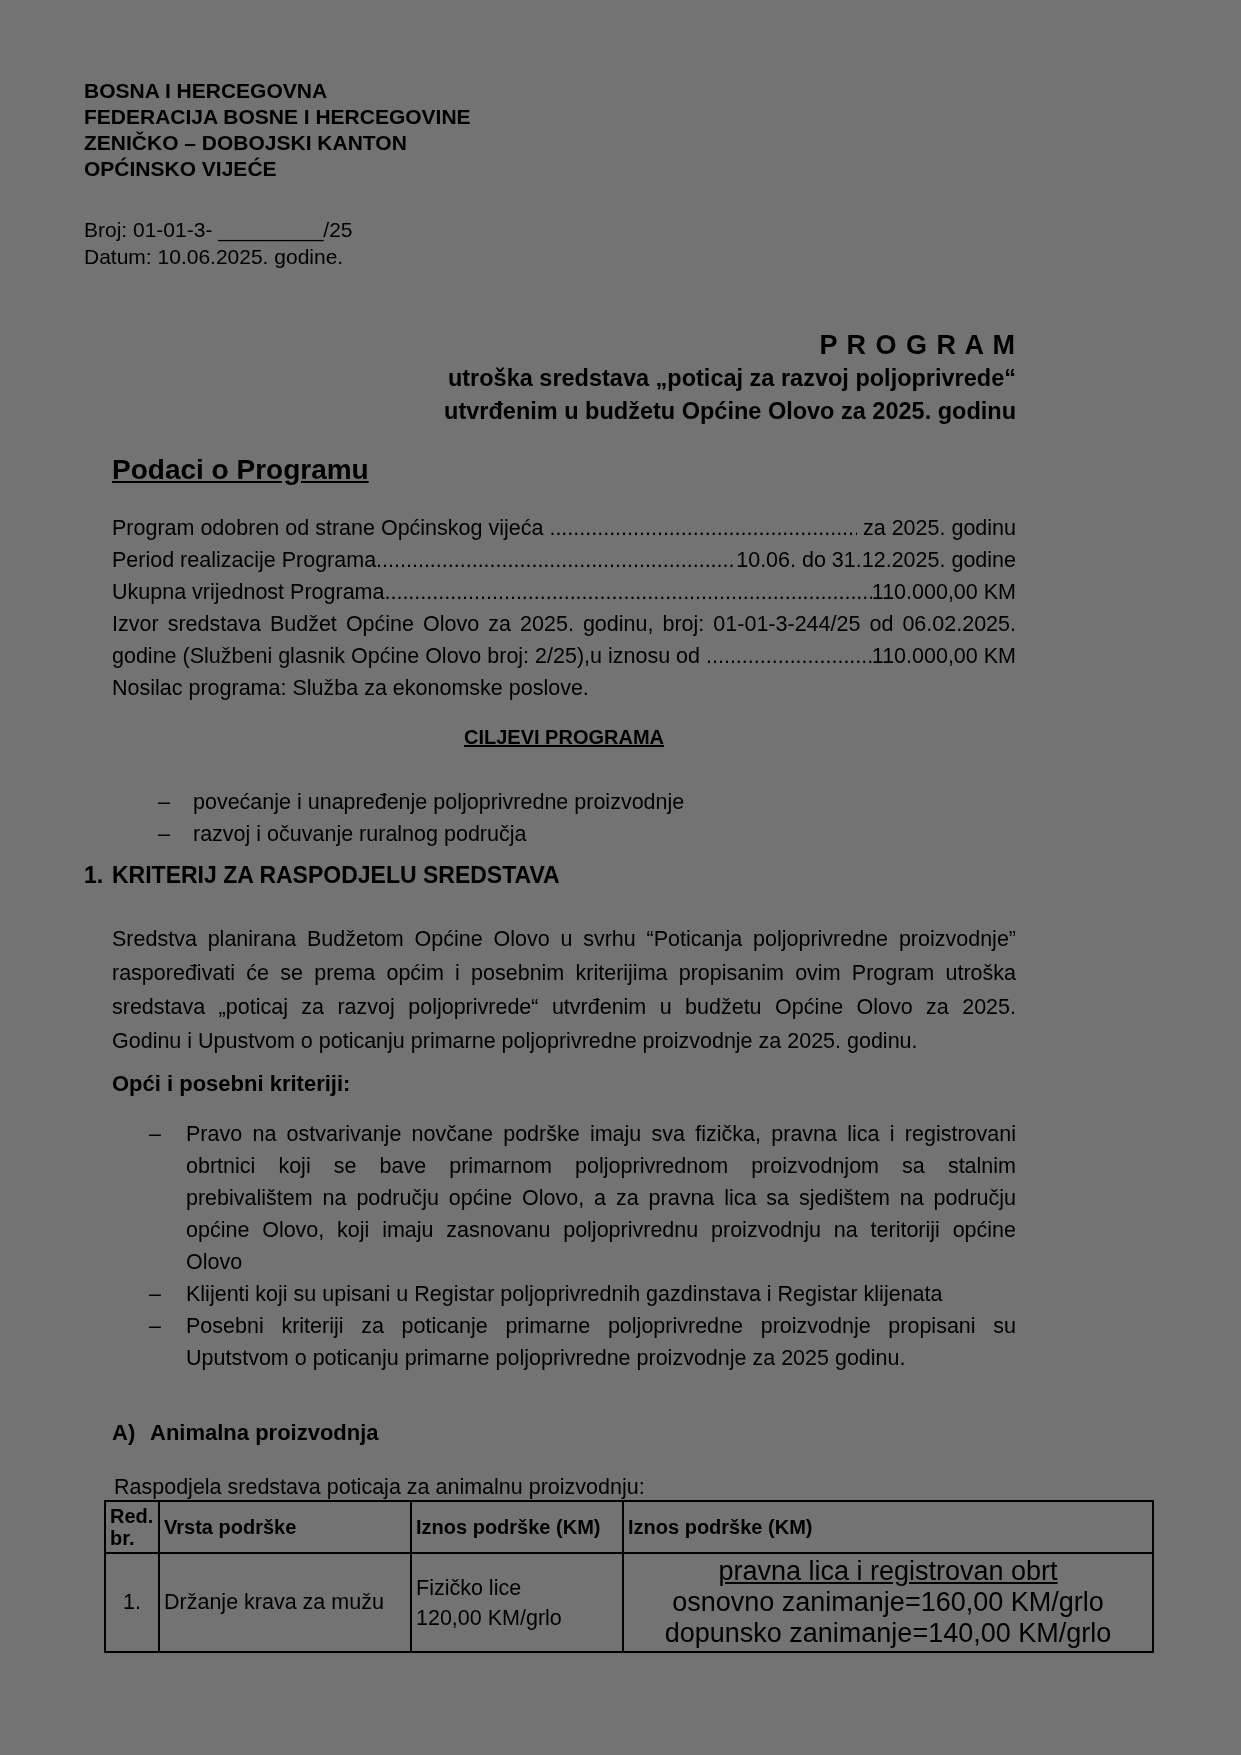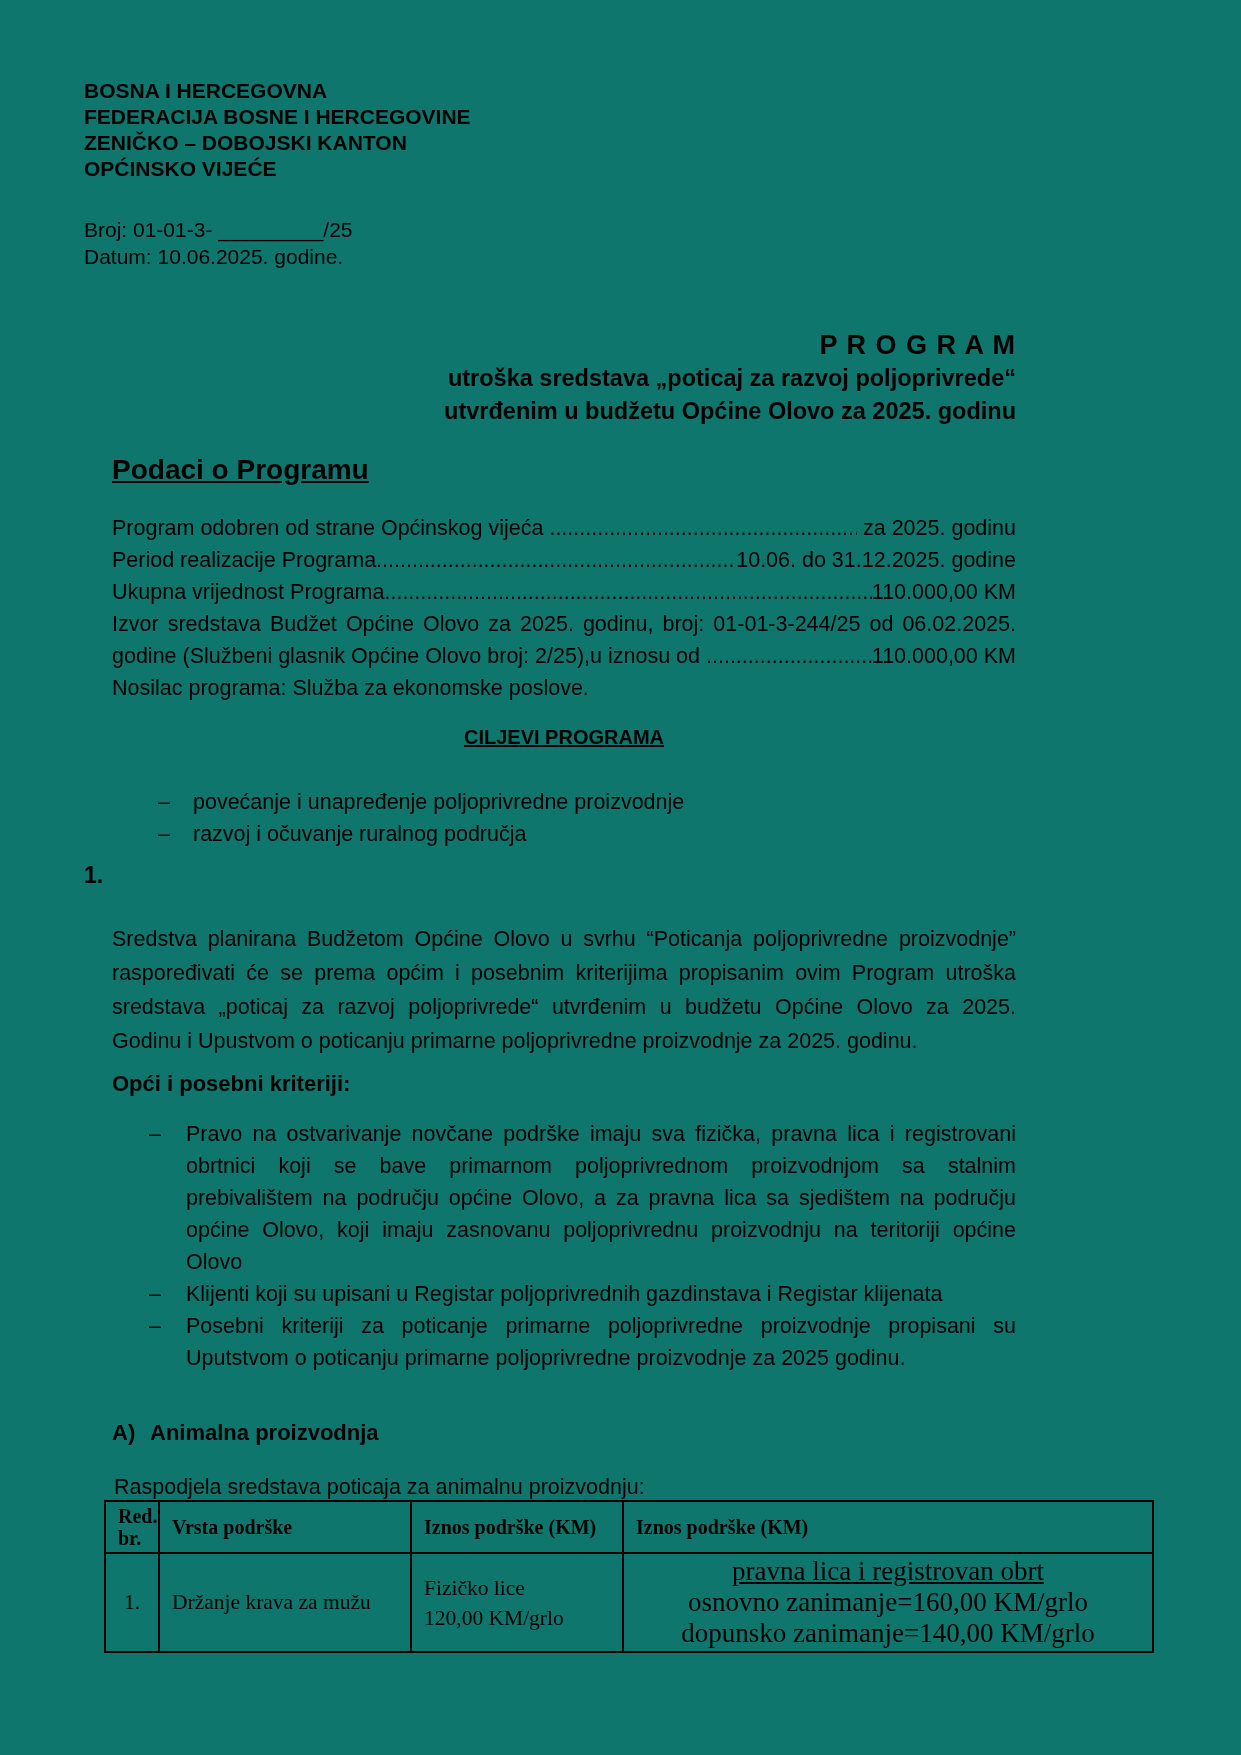--- a/index.html
+++ b/index.html
@@ -1,20 +1,20 @@
 <!DOCTYPE html>
 <html><head>
 <meta charset="utf-8">
 <style>
   html, body { margin: 0; padding: 0; background: #ffffff; }
   .page {
     position: relative;
     width: 1241px;
     height: 1755px;
-    background: #0f766e;
+    background: #737373;
     color: #000000;
     font-family: "Liberation Sans", sans-serif;
     overflow: hidden;
   }
   .content {
     position: absolute;
     left: 84px;
     top: 78px;
     width: 932px;
   }
@@ -76,23 +76,22 @@
 
   
   table.podrska-table {
     margin-left: 20px;
     border-collapse: collapse;
     width: 1048px;
     table-layout: fixed;
   }
   table.podrska-table th, table.podrska-table td {
     border: 2px solid #000000;
-    padding: 2px 12px;
+    padding: 2px 4px;
     vertical-align: middle;
-    font-family: Liberation Serif, serif;
   }
   table.podrska-table th { font-size: 20px; font-weight: bold; line-height: 22px; }
   th.hc1 { text-align: left; padding-left: 5px; height: 46px; }
   th.hc2, th.hc3, th.hc4 { text-align: left; }
   td.c1 { text-align: center; font-size: 21.5px; height: 90px; }
   td.c2 { text-align: left; padding-left: 10px; font-size: 21.5px; }
   td.c3 { text-align: left; font-size: 21.5px; line-height: 30px; }
   td.c4 { text-align: center; font-size: 27px; line-height: 31px; }
   .u { text-decoration: underline; }
 </style>
@@ -155,20 +154,21 @@
         <span>povećanje i unapređenje poljoprivredne proizvodnje</span>
       </div>
       <div class="ciljevi-item">
         <span class="marker">–</span>
         <span>razvoj i očuvanje ruralnog područja</span>
       </div>
     </div>
 
     <div class="kriterij-heading">
       <span class="num">1.</span>
+      <span>KRITERIJ ZA RASPODJELU SREDSTAVA</span>
     </div>
 
     <div class="kriterij-para">
       <div class="just-line">Sredstva planirana Budžetom Općine Olovo u svrhu “Poticanja poljoprivredne  proizvodnje”</div>
       <div class="just-line">raspoređivati će se prema  općim i posebnim kriterijima propisanim ovim Program utroška</div>
       <div class="just-line">sredstava „poticaj za razvoj poljoprivrede“ utvrđenim u budžetu Općine Olovo za 2025.</div>
       <div>Godinu i Upustvom o poticanju primarne poljoprivredne proizvodnje za 2025. godinu.</div>
     </div>
 
     <div class="opci-heading">Opći i  posebni kriteriji:</div>

